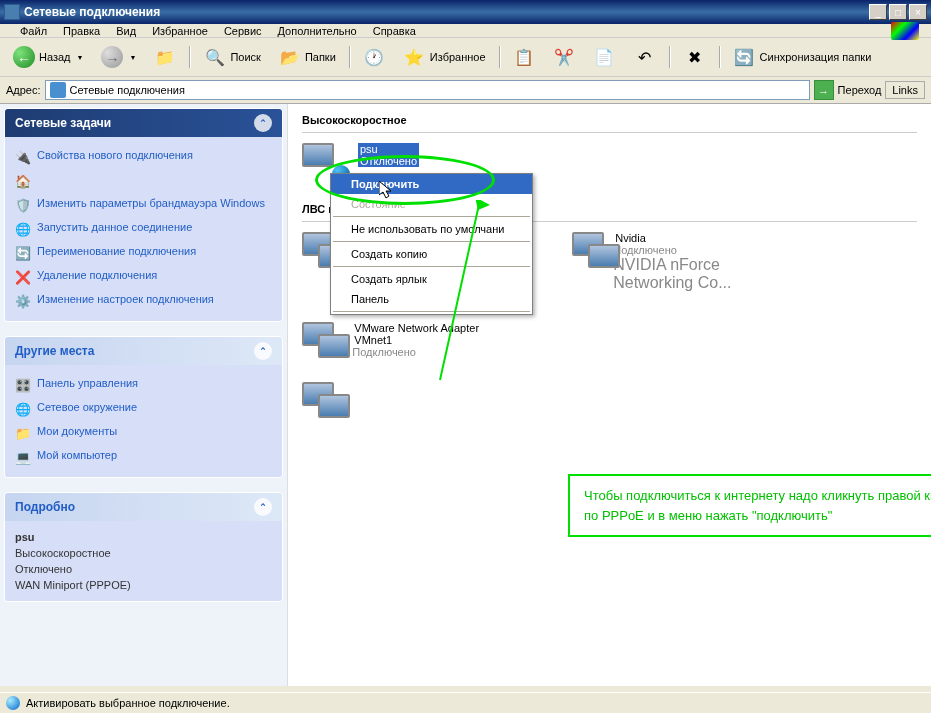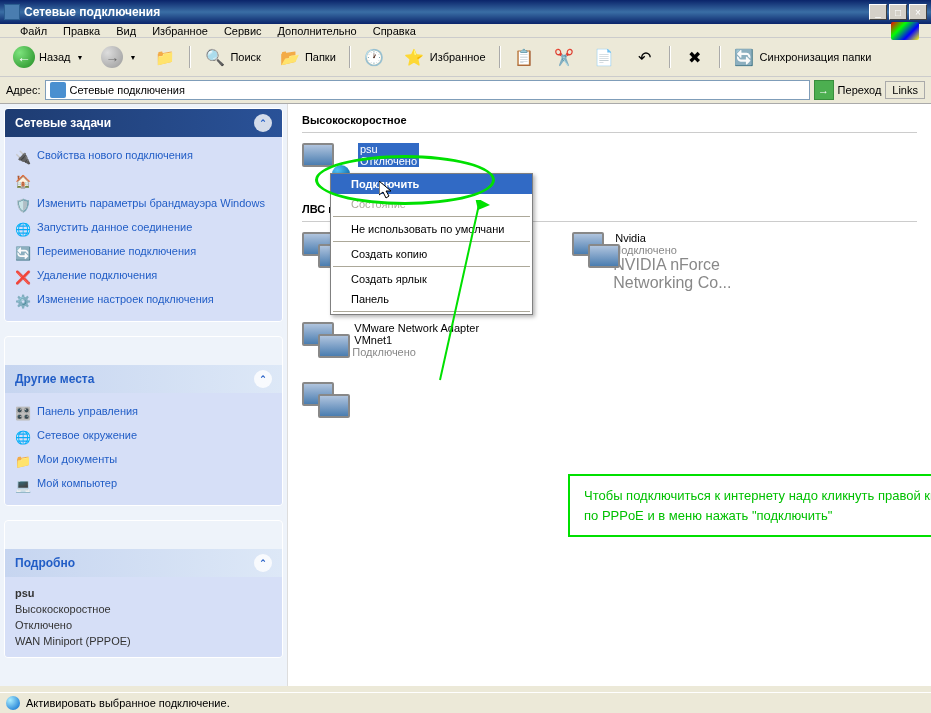--- a/index.html
+++ b/index.html
@@ -37,21 +37,21 @@
 .links-btn { padding: 2px 6px; border: 1px solid #aaa; background: #ece9d8; }
 
 
 .content { display: flex; height: calc(100% - 24px - 22px - 36px - 28px - 21px); background: white; }
 .sidebar { width: 288px; background: #eef3fa; padding: 4px; overflow-y: auto; border-right: 1px solid #ddd; }
 .main-area { flex: 1; padding: 10px 14px; position: relative; }
 
 
 .task-panel { margin-bottom: 14px; border: 1px solid #fff; border-radius: 4px; overflow: hidden; }
 .task-header { background: linear-gradient(to right, #1e3c72, #2a5298); color: white; padding: 5px 10px; font-weight: bold; font-size: 12px; display: flex; align-items: center; justify-content: space-between; cursor: pointer; }
-.task-header.light { background: linear-gradient(to right, #c6d5f0, #dde8f7); color: #215dc6; margin-top: 28px; }
+.task-header.light { background: linear-gradient(to right, #c6d5f0, #dde8f7); color: #215dc6; }
 .task-chevron { width: 18px; height: 18px; border-radius: 50%; background: rgba(255,255,255,0.8); color: #215dc6; display: flex; align-items: center; justify-content: center; font-size: 9px; font-weight: bold; }
 .task-body { background: #d6dff7; padding: 8px 10px; }
 .task-link { display: flex; align-items: flex-start; gap: 6px; padding: 4px 0; color: #215dc6; cursor: pointer; font-size: 11px; }
 .task-icon { width: 16px; height: 16px; flex-shrink: 0; display: flex; align-items: center; justify-content: center; font-size: 13px; }
 .task-text-plain { font-size: 11px; color: #333; padding: 2px 0; }
 
 
 .section-title { font-weight: bold; font-size: 11px; margin-bottom: 6px; color: #000; }
 .section-divider { border-bottom: 1px solid #ccc; margin-bottom: 10px; }
 .conn-row { display: flex; gap: 30px; margin-bottom: 20px; flex-wrap: wrap; }

